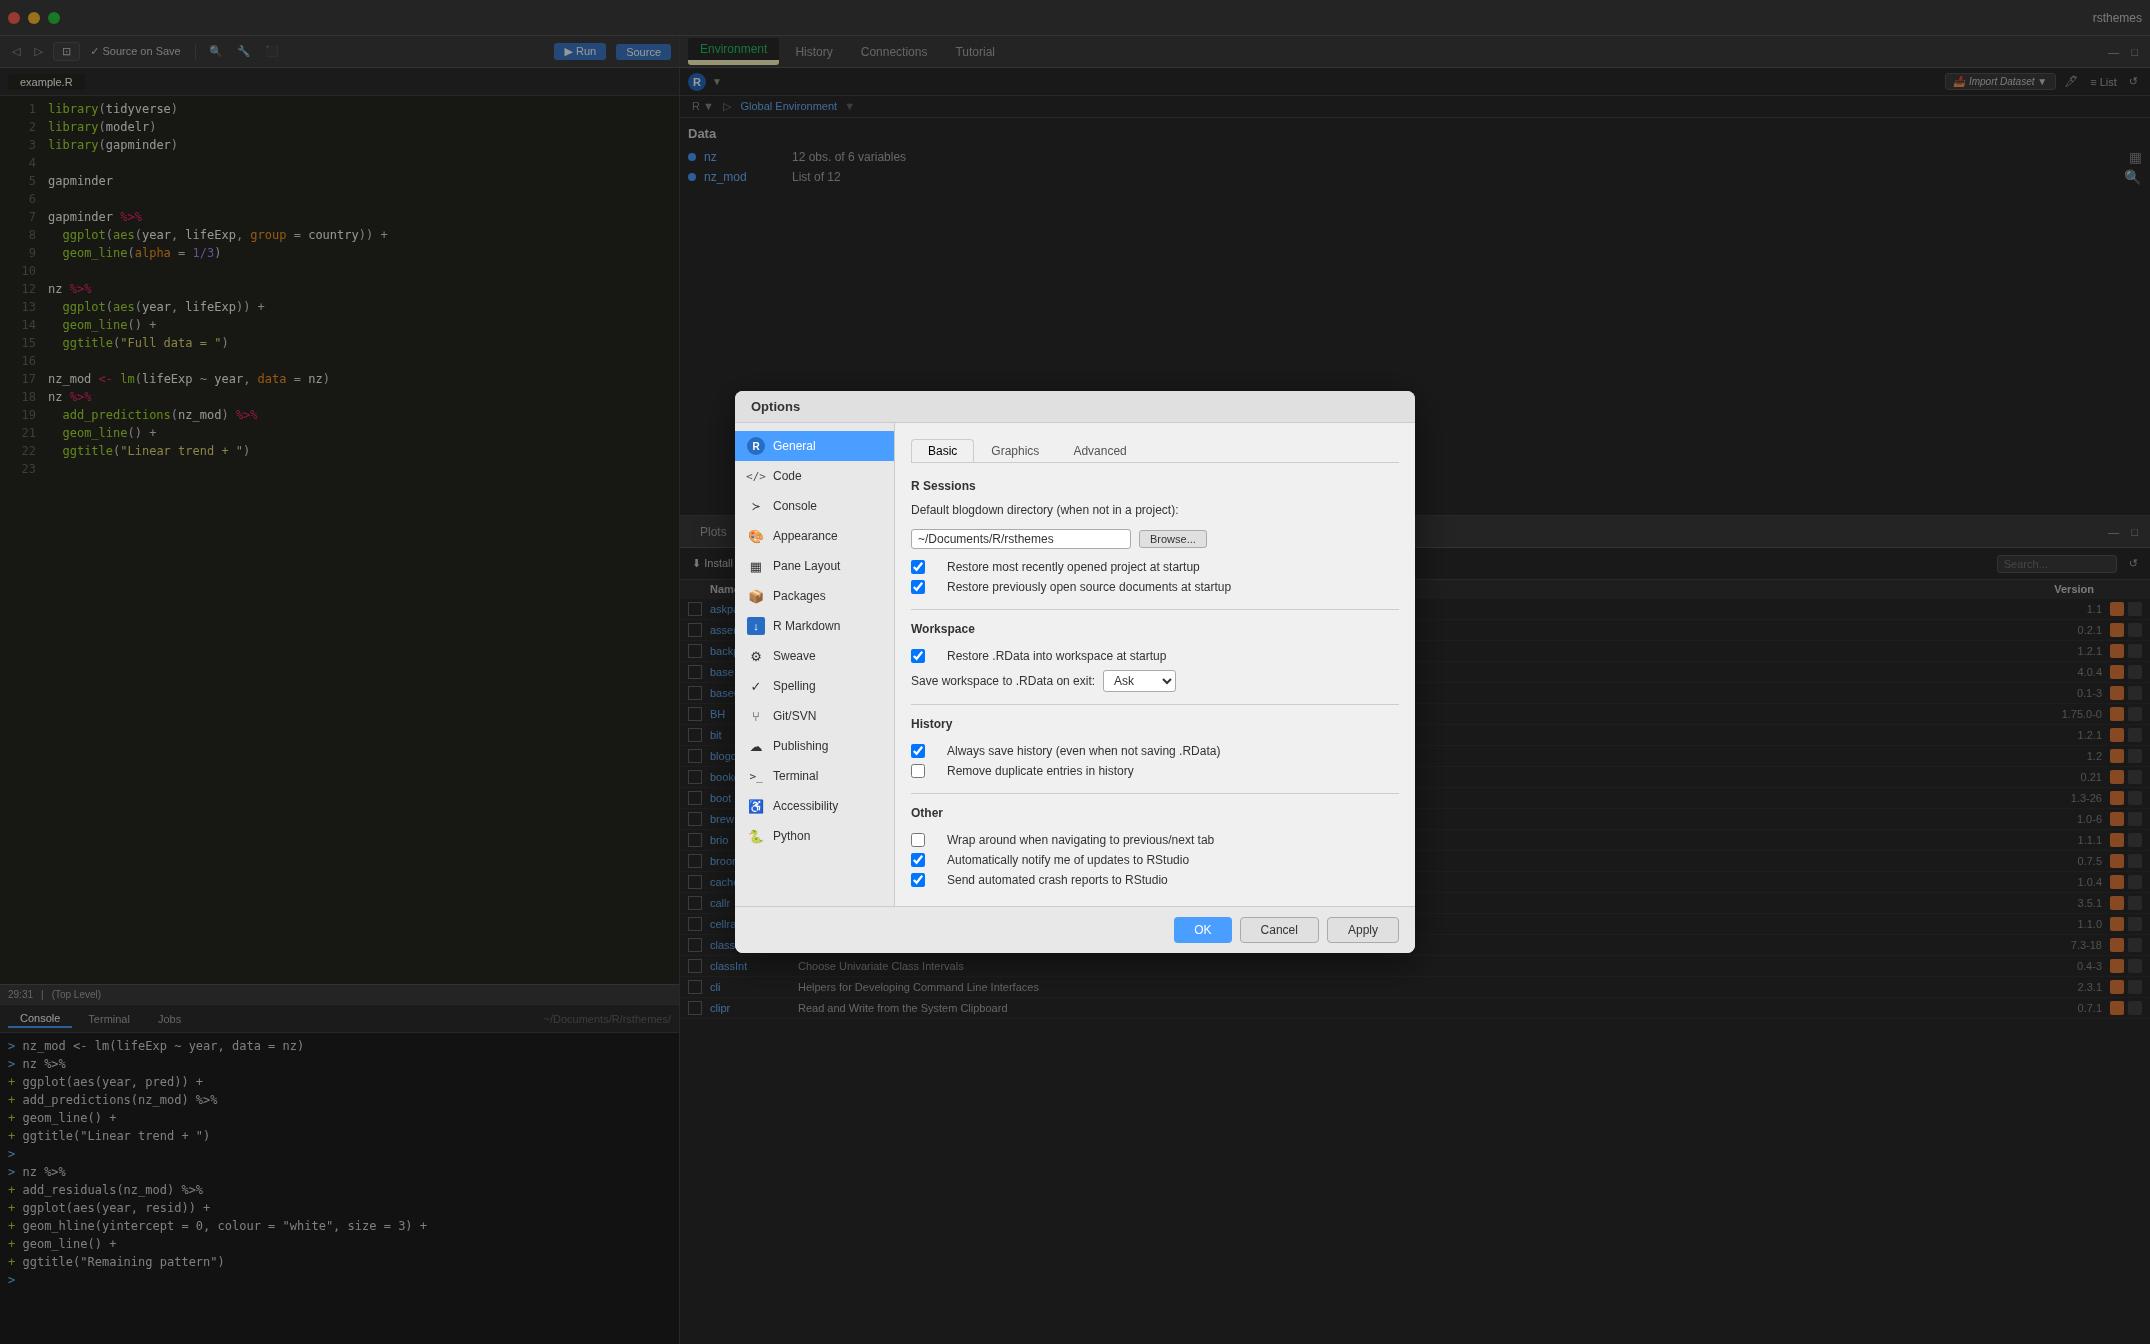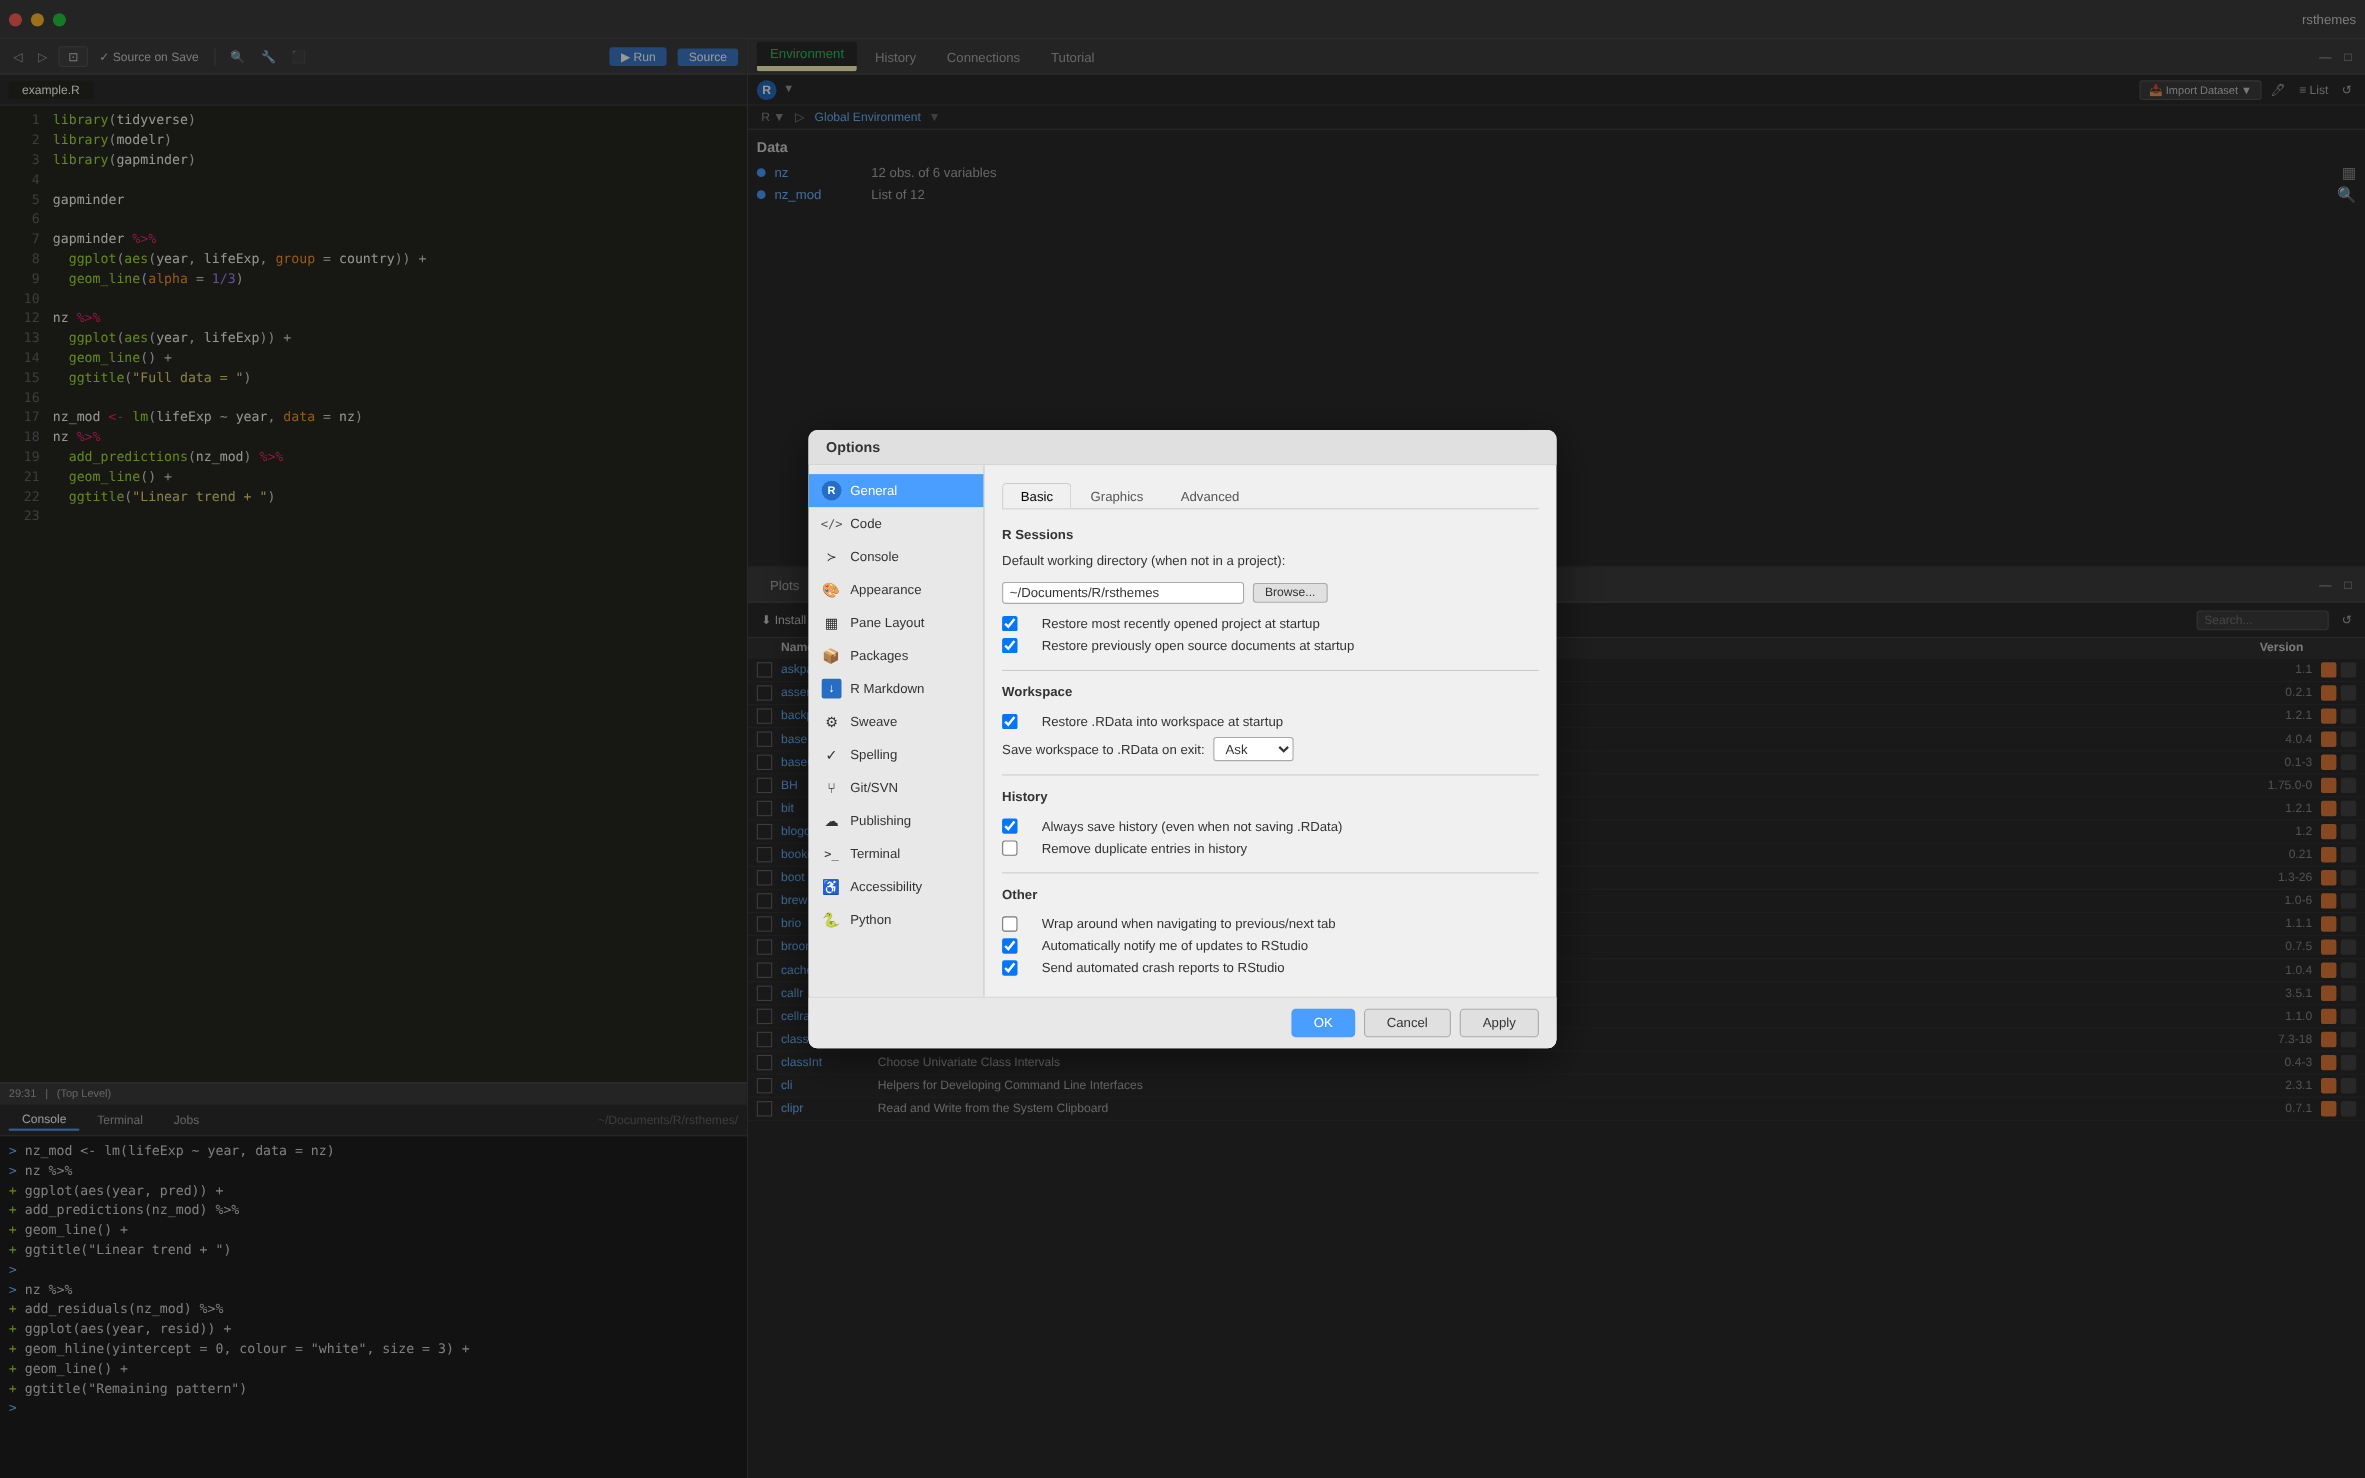--- a/index.html
+++ b/index.html
@@ -713,21 +713,21 @@
         <div class="env-tab">Connections</div>
         <div class="env-tab">Tutorial</div>
         <span style="flex:1"></span>
         <button class="tb-btn">—</button>
         <button class="tb-btn">□</button>
       </div>
       <div class="env-toolbar">
         <div class="r-logo">R</div>
         <span style="color:#999;font-size:10px;margin-left:2px;">▼</span>
         <div style="flex:1;"></div>
-        <button class="update-btn" style="font-size:10px;background:#3c3c3c;border:1px solid #555;color:#ccc;padding:2px 8px;border-radius:3px;">📥 <span>Import Dataset</span> ▼</button>
+        <button class="update-btn" style="font-size:10px;background:#3c3c3c;border:1px solid #555;color:#ccc;padding:2px 8px;border-radius:3px;font-style:italic;">📥 <span>Import Dataset</span> ▼</button>
         <button class="tb-btn">🖊</button>
         <button class="tb-btn">≡ <span>List</span></button>
         <button class="tb-btn">↺</button>
       </div>
       <div style="background:#2b2b2b;padding:4px 12px;font-size:11px;color:#888;border-bottom:1px solid #444;">
         <span>R ▼</span>
         <span style="margin:0 6px;">▷</span>
         <span style="color:#6bb5ff;cursor:pointer;">Global Environment</span>
         <span style="margin-left:4px;color:#666;">▼</span>
       </div>
@@ -1048,21 +1048,21 @@
       <div class="dialog-main">
 
         <div class="dialog-tabs">
           <div class="dialog-tab active">Basic</div>
           <div class="dialog-tab">Graphics</div>
           <div class="dialog-tab">Advanced</div>
         </div>
 
         <div class="section-title">R Sessions</div>
         <div class="form-row">
-          <label style="font-size:12px;color:#333;display:block;margin-bottom:4px;">Default working directory (when not in a project):</label>
+          <label style="font-size:12px;color:#333;display:block;margin-bottom:4px;">Default blogdown directory (when not in a project):</label>
         </div>
         <div class="form-row">
           <input class="form-input" type="text" value="~/Documents/R/rsthemes" style="">
           <button class="form-button">Browse...</button>
         </div>
         <div class="option-row">
           <input type="checkbox" checked="" style="">
           <label>Restore most recently opened project at startup</label>
         </div>
         <div class="option-row">

